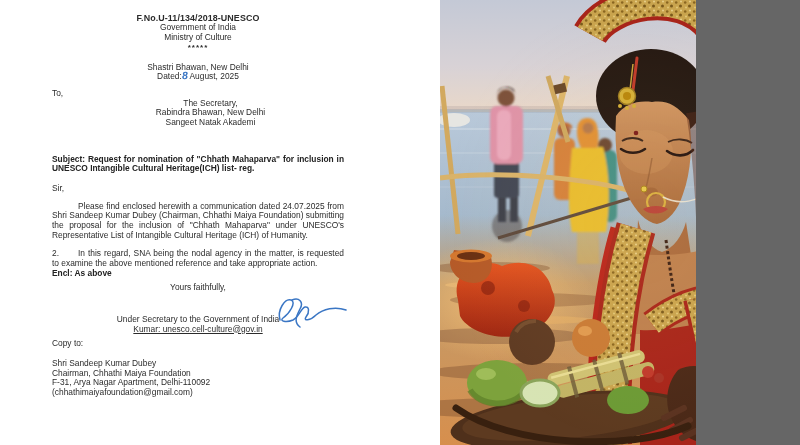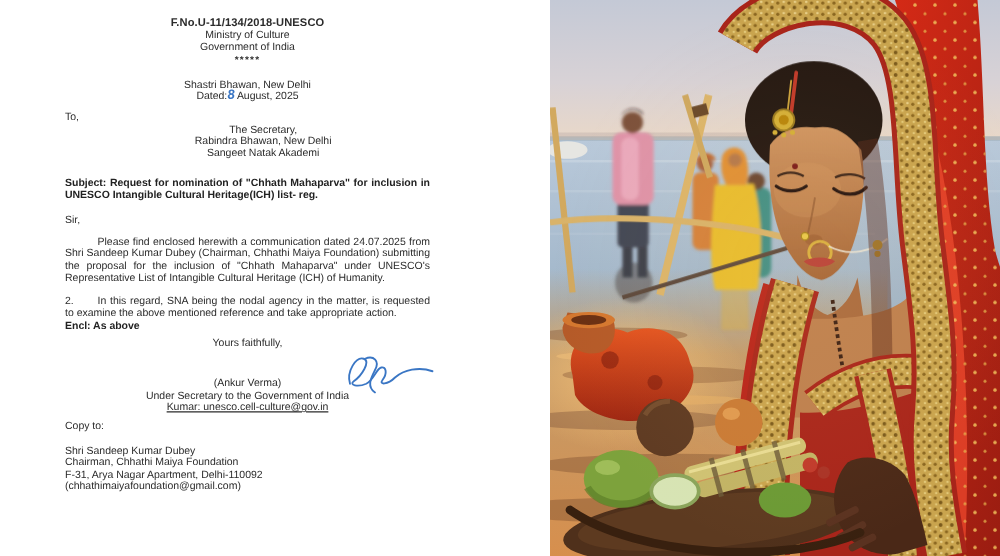--- a/index.html
+++ b/index.html
@@ -1,31 +1,31 @@
 <!DOCTYPE html>
 <html><head>
 <meta charset="utf-8">
 <style>
   html,body{margin:0;padding:0;background:#666;}
-  .app{width:800px;height:445px;display:flex;overflow:hidden;background:#fff;
+  .app{width:696px;height:445px;display:flex;overflow:hidden;background:#fff;
        font-family:"Liberation Sans","DejaVu Sans",sans-serif;gap:40px;}
   
   .letter{width:400px;height:445px;background:#ffffff;color:#2b2b2b;position:relative;flex:0 0 400px;}
   .letter-inner{padding:13px 56px 0 52px;font-size:8.4px;line-height:1.15;}
   .c{text-align:center;}
   .r{text-align:center;}
   .j{text-align:justify;}
   .file-no{font-size:8.9px;font-weight:bold;letter-spacing:.1px;}
   .stars{letter-spacing:1px;font-weight:bold;font-size:8px;}
   .place-date{margin-top:11px;}
   .hand-day{color:#3a76c4;font-size:10.5px;font-weight:bold;display:inline-block;
             transform:rotate(-4deg);font-style:italic;line-height:0;}
   .to-block{margin-top:7px;}
   .addr{margin-left:25px;text-align:center;}
-  .subject{margin-top:14px;font-weight:bold;color:#222;}
+  .subject{margin-top:27px;font-weight:bold;color:#222;}
   .salutation{margin-top:10px;}
   .para1{margin-top:8px;text-indent:26px;}
   .para2{margin-top:9px;}
   .p2num{display:inline-block;width:26px;}
   .encl{font-weight:bold;color:#222;}
   .closing{margin-top:5px;}
   .sig-wrap{height:28px;text-align:right;margin:1px -6px -7px 0;}
   .signer-email{text-decoration:underline;}
   .copy-label{margin-top:5px;}
   .copy-block{margin-top:10px;}
@@ -34,22 +34,22 @@
   .photo svg{display:block;}
 </style>
 </head>
 <body>
 
 <div class="app">
 
   <div class="letter">
     <div class="letter-inner">
       <div class="c file-no">F.No.U-11/134/2018-UNESCO</div>
+      <div class="c">Government of India</div>
       <div class="c">Ministry of Culture</div>
-      <div class="c">Government of India</div>
       <div class="c stars">*****</div>
 
       <div class="place-date r">
         <div>Shastri Bhawan, New Delhi</div>
         <div><span>Dated:</span><span class="hand-day">8</span><span> August, 2025</span></div>
       </div>
 
       <div class="to-block">
         <div>To,</div>
         <div class="addr">The Secretary,</div>
@@ -68,21 +68,20 @@
       <div class="sig-wrap">
         <svg width="78" height="34" viewBox="0 0 78 34">
           <g fill="none" stroke="#3a76c4" stroke-width="1.5" stroke-linecap="round">
             <path d="M8,26 C5,16 13,4 19,6 C25,8 17,20 11,24 C7,27 14,29 21,26 C27,23 29,14 33,13 C37,12 38,18 34,23 C31,27 38,27 44,21 C51,15 63,12 74,16"></path>
             <path d="M20,6 C27,3 32,8 28,15 C25,21 21,28 28,33"></path>
           </g>
         </svg>
       </div>
 
       <div class="r">
-        <div>(Ankur Verma)</div>
         <div>Under Secretary to the Government of India</div>
         <div class="signer-email">Kumar: unesco.cell-culture@gov.in</div>
       </div>
 
       <div class="copy-label">Copy to:</div>
       <div class="copy-block">
         <div>Shri Sandeep Kumar Dubey</div>
         <div>Chairman, Chhathi Maiya Foundation</div>
         <div>F-31, Arya Nagar Apartment, Delhi-110092</div>
         <div>(chhathimaiyafoundation@gmail.com)</div>

